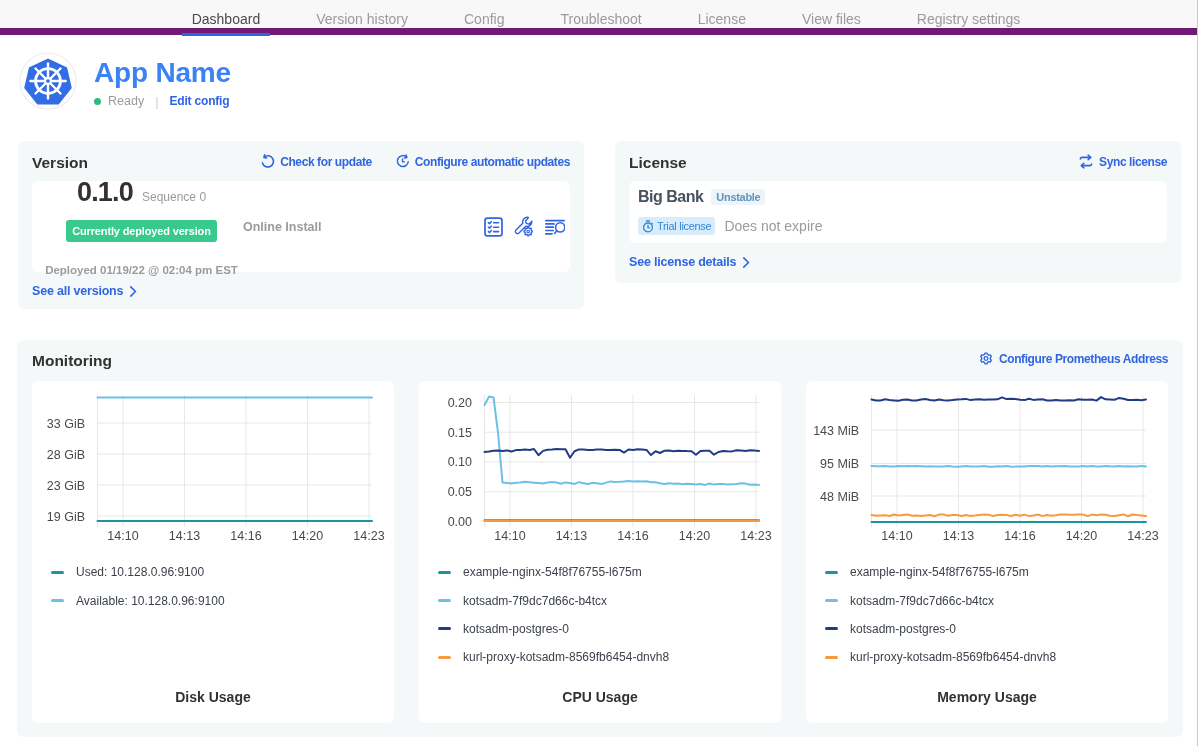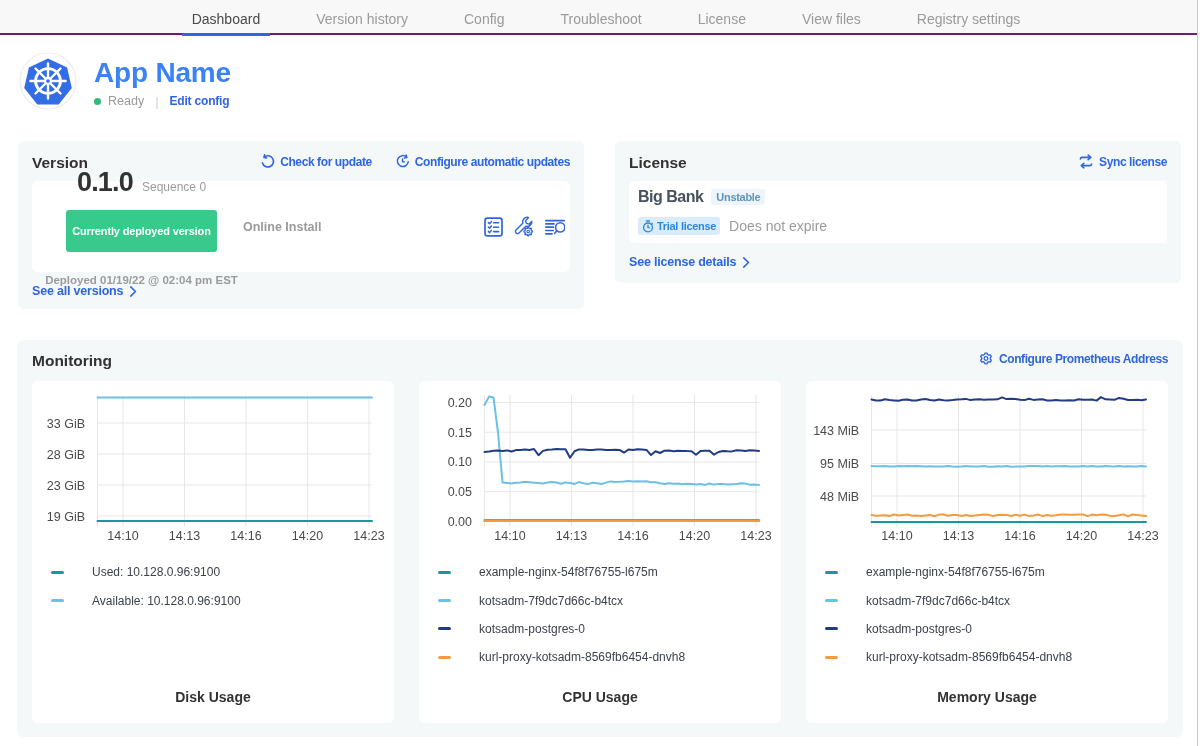--- a/index.html
+++ b/index.html
@@ -1,16 +1,16 @@
 <!DOCTYPE html>
 <html><head><meta charset="utf-8"><title>App Name</title>
 <style>
 * { margin:0; padding:0; box-sizing:border-box; }
 body { font-family:"Liberation Sans",sans-serif; background:#ffffff; width:1200px; height:746px; overflow:hidden; position:relative; }
-.navbar { height:35px; background:#f8f8f8; border-bottom:2px solid #701a75; display:flex; justify-content:center; padding-left:12px; }
+.navbar { height:35px; background:#f8f8f8; border-bottom:7px solid #701a75; display:flex; justify-content:center; padding-left:12px; }
 .tab { font-size:14px; color:#9a9a9a; padding:0 10px; margin:0 18px; height:35px; line-height:39px; position:relative; }
 .tab.active { color:#4a4a4a; }
 .tab.active:after { content:""; position:absolute; left:0; right:0; bottom:-1px; height:3px; background:#3065e0; }
 .scrollbar { position:fixed; top:0; right:0; width:3px; height:746px; background:#ffffff; border-left:1px solid #c9c9c9; z-index:99; }
 
 .app-header { display:flex; align-items:center; padding:17px 0 0 19px; }
 .app-icon { width:58px; height:58px; margin-right:17px; }
 .app-title { font-size:28px; font-weight:bold; color:#3b82f6; letter-spacing:-0.2px; line-height:32px; }
 .app-sub { margin-top:5px; font-size:12.5px; color:#9b9b9b; display:flex; align-items:center; }
 .dot { width:7px; height:7px; border-radius:50%; background:#31b978; margin-right:7px; }
@@ -24,40 +24,40 @@
 .l-card { width:566px; height:142px; padding:13px 14px; }
 .card-head { display:flex; justify-content:space-between; align-items:center; height:18px; }
 .card-title { font-size:15.5px; font-weight:bold; color:#323232; }
 .head-links { font-size:12px; letter-spacing:-0.4px; position:relative; top:-2px; }
 .head-links .link { margin-left:23px; }
 .inner { background:#ffffff; border-radius:6px; margin-top:9px; }
 .v-inner { height:91px; padding:9px 5px 9px 8px; display:flex; align-items:center; }
 .v-col1 { width:203px;text-align:center; }
 .vnum { font-size:27px; font-weight:bold; color:#323232; letter-spacing:-0.8px; }
 .vseq { font-size:12px; color:#9b9b9b; margin-left:9px; font-weight:normal; }
-.badge-green { display:inline-block; background:#38c98c; color:#fff; font-size:11px; font-weight:bold; letter-spacing:-0.15px; border-radius:3px; padding:15px 6px; margin-top:12px; }
+.badge-green { display:inline-block; background:#38c98c; color:#fff; font-size:11px; font-weight:bold; letter-spacing:-0.15px; border-radius:3px; padding:5px 6px; margin-top:12px; }
 .vdep { font-size:11.5px; color:#9b9b9b; font-weight:bold; margin-top:22px; white-space:nowrap; }
 .v-col2 { width:205px; font-size:12.5px; color:#9b9b9b; font-weight:bold; }
 .v-col3 { margin-left:auto; display:flex; align-items:center; }
 .v-col3 .vicon { margin-left:11px; display:flex; }
 .see-link { font-size:12.5px; margin-top:12px; display:inline-block; letter-spacing:-0.2px; }
 .l-inner { height:62px; padding:7px 14px 8px 9px; }
 .bb-row { display:flex; align-items:center; }
 .bb { font-size:16px; font-weight:bold; color:#46525e; letter-spacing:-0.5px; }
 .badge-unstable { margin-left:8px; background:#edf4fa; color:#5f95ba; font-size:11px; font-weight:bold; letter-spacing:-0.3px; padding:2px 5px; border-radius:3px; }
 .lic-row2 { display:flex; align-items:center; margin-top:11px; }
-.badge-trial { background:#d9ecfb; color:#2f87d8; font-size:11px; font-weight:bold; letter-spacing:-0.3px; padding:2.5px 4px; border-radius:3px; display:flex; align-items:center; }
+.badge-trial { background:#d9ecfb; color:#2f87d8; font-size:11px; font-weight:normal; letter-spacing:-0.3px; padding:2.5px 4px; border-radius:3px; display:flex; align-items:center; }
 .noexpire { font-size:14px; color:#9b9b9b; margin-left:9px; }
 
 .mon-card { margin:31px 17px 0 17px; height:397px; padding:12px 15px; }
 .charts-row { display:flex; justify-content:space-between; margin-top:11px; }
 .chart-card { background:#fff; border-radius:6px; width:362px; height:342px; position:relative; }
 .axlab { font-size:12.5px; fill:#4a4a4a; font-family:"Liberation Sans",sans-serif; }
 .legend { margin:7px 0 0 19px; }
-.leg-row { display:flex; align-items:center; height:28.4px;gap:16px; }
+.leg-row { display:flex; align-items:center; height:28.4px; }
 .leg-dash { width:13px; height:3px; border-radius:1.5px; margin-right:12px; flex:none; }
 .leg-txt { font-size:12px; color:#3c424c; }
 .chart-title { position:absolute; bottom:18px; left:0; width:100%; text-align:center; font-size:14px; font-weight:bold; color:#323232; }
 </style></head>
 <body>
 <div class="navbar">
   <div class="tab active">Dashboard</div>
   <div class="tab">Version history</div>
   <div class="tab">Config</div>
   <div class="tab">Troubleshoot</div>

